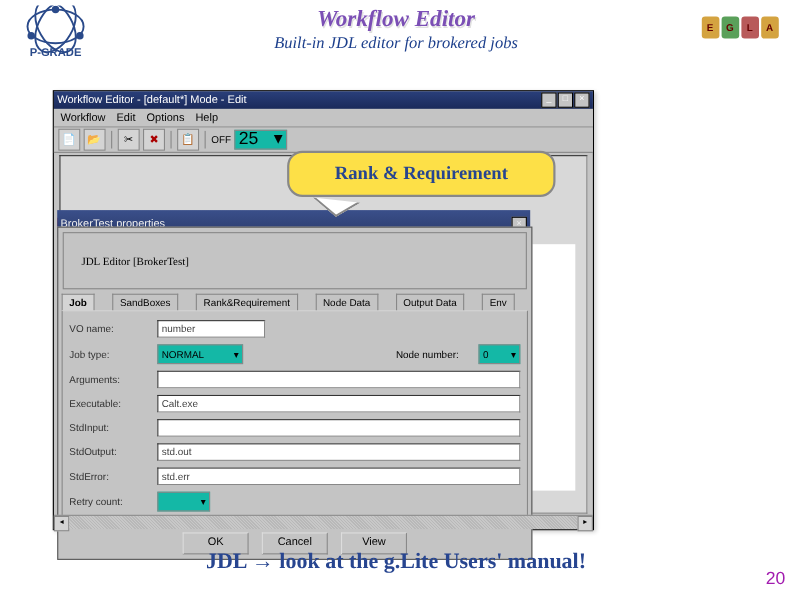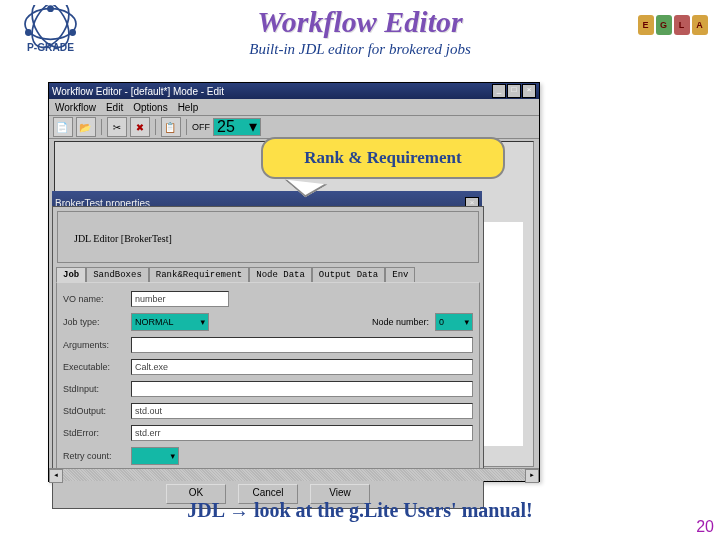--- a/index.html
+++ b/index.html
@@ -1,41 +1,41 @@
 <!DOCTYPE html>
 <html><head>
 <meta charset="utf-8">
 <style>
 body{margin:0;width:720px;height:540px;background:#fff;font-family:Arial,sans-serif;position:relative;overflow:hidden}
 .logo-l{position:absolute;left:8px;top:5px;width:85px;height:55px}
 .logo-l svg{width:100%;height:100%}
 .logo-r{position:absolute;right:5px;top:5px;width:85px;height:40px;display:flex;align-items:center;justify-content:center}
 .puzzle{display:flex;gap:2px}
 .puzzle span{width:16px;height:20px;display:flex;align-items:center;justify-content:center;font-size:9px;font-weight:bold;color:#600;border-radius:3px}
-.title{text-align:center;font-family:"Times New Roman",serif;font-size:30px;font-weight:bold;font-style:italic;color:#7b4fb5;margin-top:5px;text-shadow:1px 1px 0 #e0e0e0}
+.title{text-align:center;font-family:"Times New Roman",serif;font-size:21px;font-weight:bold;font-style:italic;color:#7b4fb5;margin-top:5px;text-shadow:1px 1px 0 #e0e0e0}
 .sub{text-align:center;font-family:"Times New Roman",serif;font-style:italic;font-size:15px;color:#1c3f8c;margin-top:2px}
 .win{position:absolute;left:48px;top:82px;width:490px;height:398px;background:#c4c4c4;border:1px solid #000;box-shadow:2px 2px 4px rgba(0,0,0,.2)}
 .titlebar{height:16px;background:linear-gradient(#2a3f7a,#1a2a5a);color:#fff;font-size:10px;font-family:Tahoma,sans-serif;display:flex;align-items:center;padding:0 3px;justify-content:space-between}
 .tbtns{display:flex;gap:1px}
 .tbtn{width:12px;height:12px;background:#c4c4c4;border:1px solid #000;font-size:8px;text-align:center;line-height:10px}
 .menubar{height:16px;background:#c4c4c4;display:flex;gap:10px;padding:0 6px;font-size:10px;font-family:Tahoma,sans-serif;align-items:center;border-bottom:1px solid #888}
 .toolbar{height:22px;background:#c4c4c4;display:flex;align-items:center;gap:3px;padding:0 4px;border-bottom:1px solid #888}
 .tbico{width:18px;height:18px;border:1px solid #888;background:#d4d4d4;display:flex;align-items:center;justify-content:center;font-size:10px}
 .tsep{width:1px;height:16px;background:#888;margin:0 2px}
 .ws{position:absolute;left:5px;top:58px;right:5px;bottom:14px;background:#d8d8d8;border:1px inset #888}
 .wsarea{position:absolute;left:50px;top:80px;right:10px;bottom:20px;background:#fff}
 .redbar{position:absolute;left:3px;top:115px;width:70px;height:8px;background:#c73030}
 .proptitle{position:absolute;left:3px;top:108px;height:25px;width:424px;background:linear-gradient(#3a4f8a,#2a3a6a);color:#eee;font-size:10px;font-family:Tahoma,sans-serif;display:flex;align-items:center;padding:0 3px;justify-content:space-between}
 .dlg{position:absolute;left:3px;top:123px;width:430px;background:#c4c4c4;border:1px solid #555;padding-bottom:4px}
 .panel{margin:4px;background:#c4c4c4;border:1px solid #888;padding:16px}
-.tabs{display:flex;gap:0;margin:3px 3px 0 3px;font-size:9px;font-family:Liberation Mono, monospace}
+.tabs{display:flex;gap:16px;margin:3px 3px 0 3px;font-size:9px;font-family:Liberation Sans, sans-serif}
 .tab{padding:2px 6px;background:#c4c4c4;border:1px solid #888;border-bottom:none;white-space:nowrap}
 .tab.active{background:#d4d4d4;font-weight:bold}
 .form{margin:0 3px;background:#c4c4c4;border:1px solid #888;border-top:1px solid #d4d4d4;padding:8px 6px;font-size:9px;font-family:Tahoma,sans-serif}
-.row{display:flex;align-items:center;margin-bottom:6px;gap:6px}
+.row{display:flex;align-items:center;margin-bottom:6px;gap:18px}
 .lbl{width:62px;color:#333}
 .fld{flex:1;height:14px;background:#fff;border:1px inset #888;padding:0 3px;line-height:14px;color:#444}
 .sel{width:70px;height:16px;background:#14b8a6;border:1px solid #888;padding:0 3px;line-height:14px;display:flex;justify-content:space-between;align-items:center}
 .btns{display:flex;justify-content:center;gap:12px;margin-top:4px}
 .btn{width:58px;height:18px;background:#c4c4c4;border:1px outset #ddd;font-size:10px;text-align:center;line-height:16px;font-family:Tahoma,sans-serif}
 .callout{position:absolute;left:261px;top:137px;width:240px;height:38px;background:#fde047;border:2px solid #888;border-radius:14px;display:flex;align-items:center;justify-content:center;z-index:10}
 .callout::after{content:"";position:absolute;bottom:-18px;left:30px;width:24px;height:24px;background:#fff;border-left:2px solid #888;border-bottom:2px solid #888;transform:rotate(-30deg) skewX(20deg);clip-path:polygon(0 0,0 100%,100% 100%)}
 .ctext{font-family:"Times New Roman",serif;font-size:17px;font-weight:bold;color:#274590}
 .scrollh{position:absolute;left:0;right:0;bottom:0;height:12px;background:#c4c4c4;border-top:1px solid #888;display:flex}
 .scrollh .arr{width:12px;height:12px;background:#d4d4d4;border:1px solid #888;font-size:7px;text-align:center;line-height:10px}

